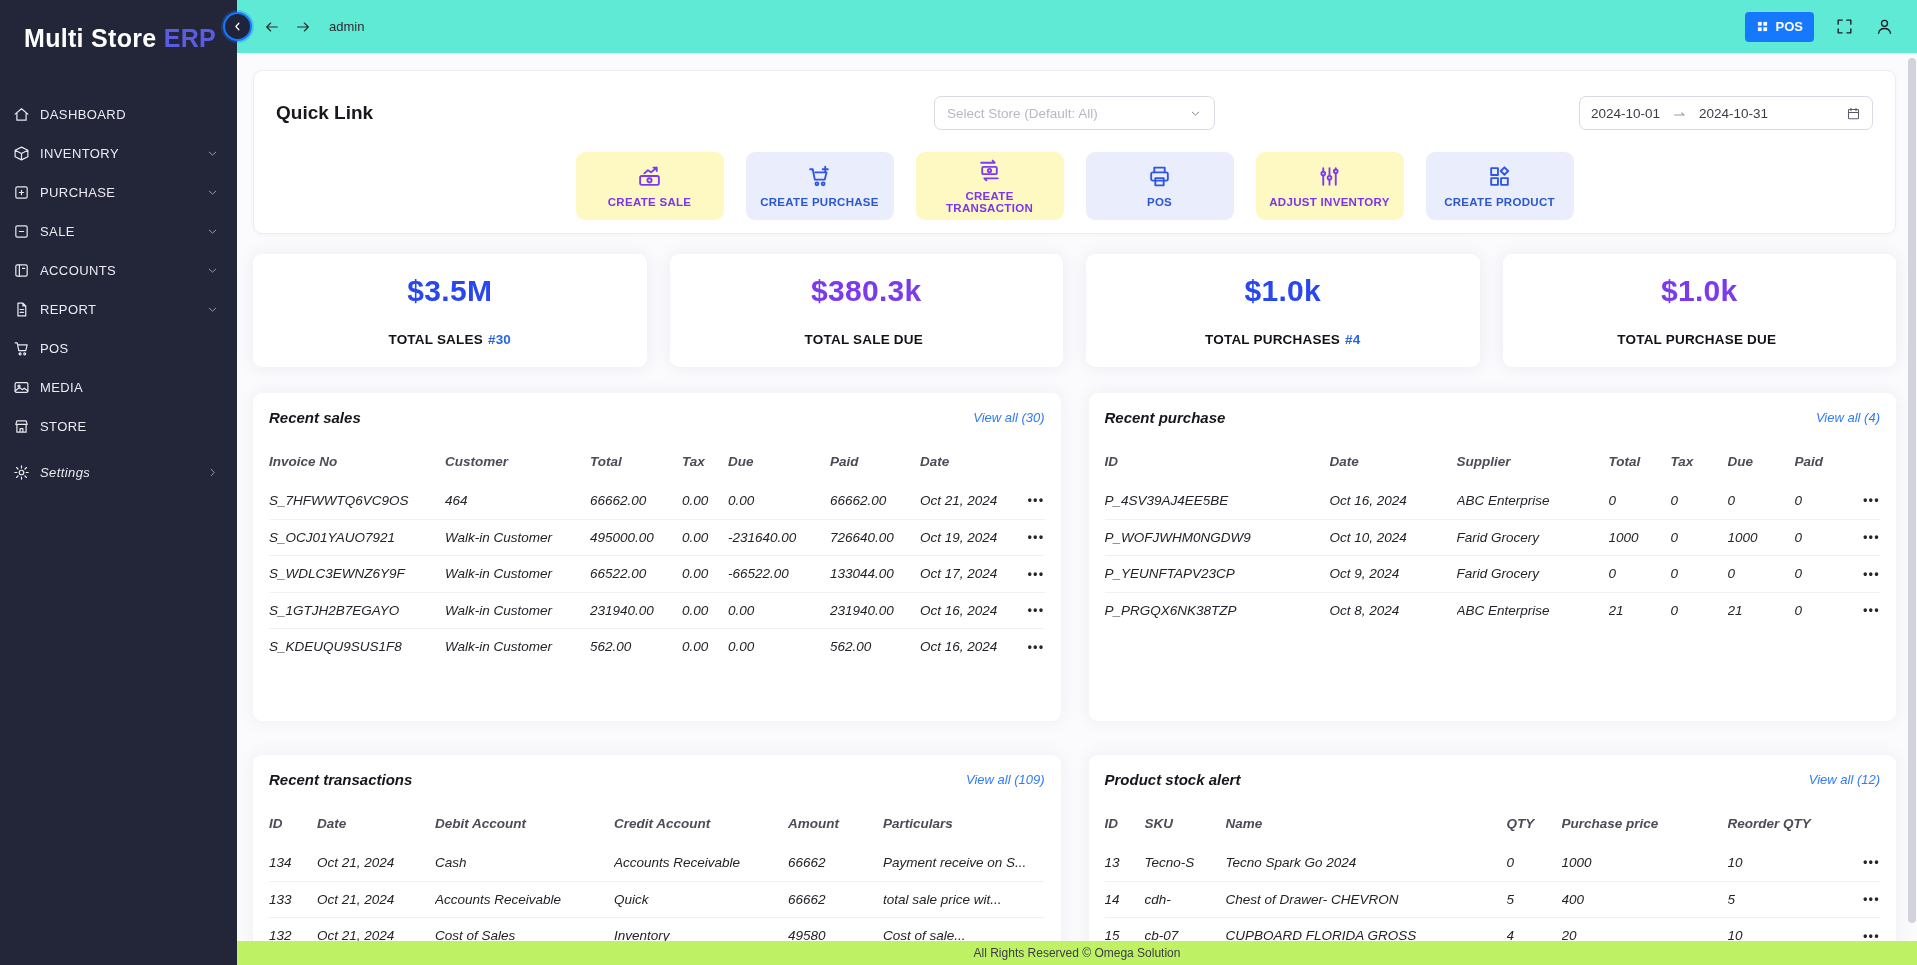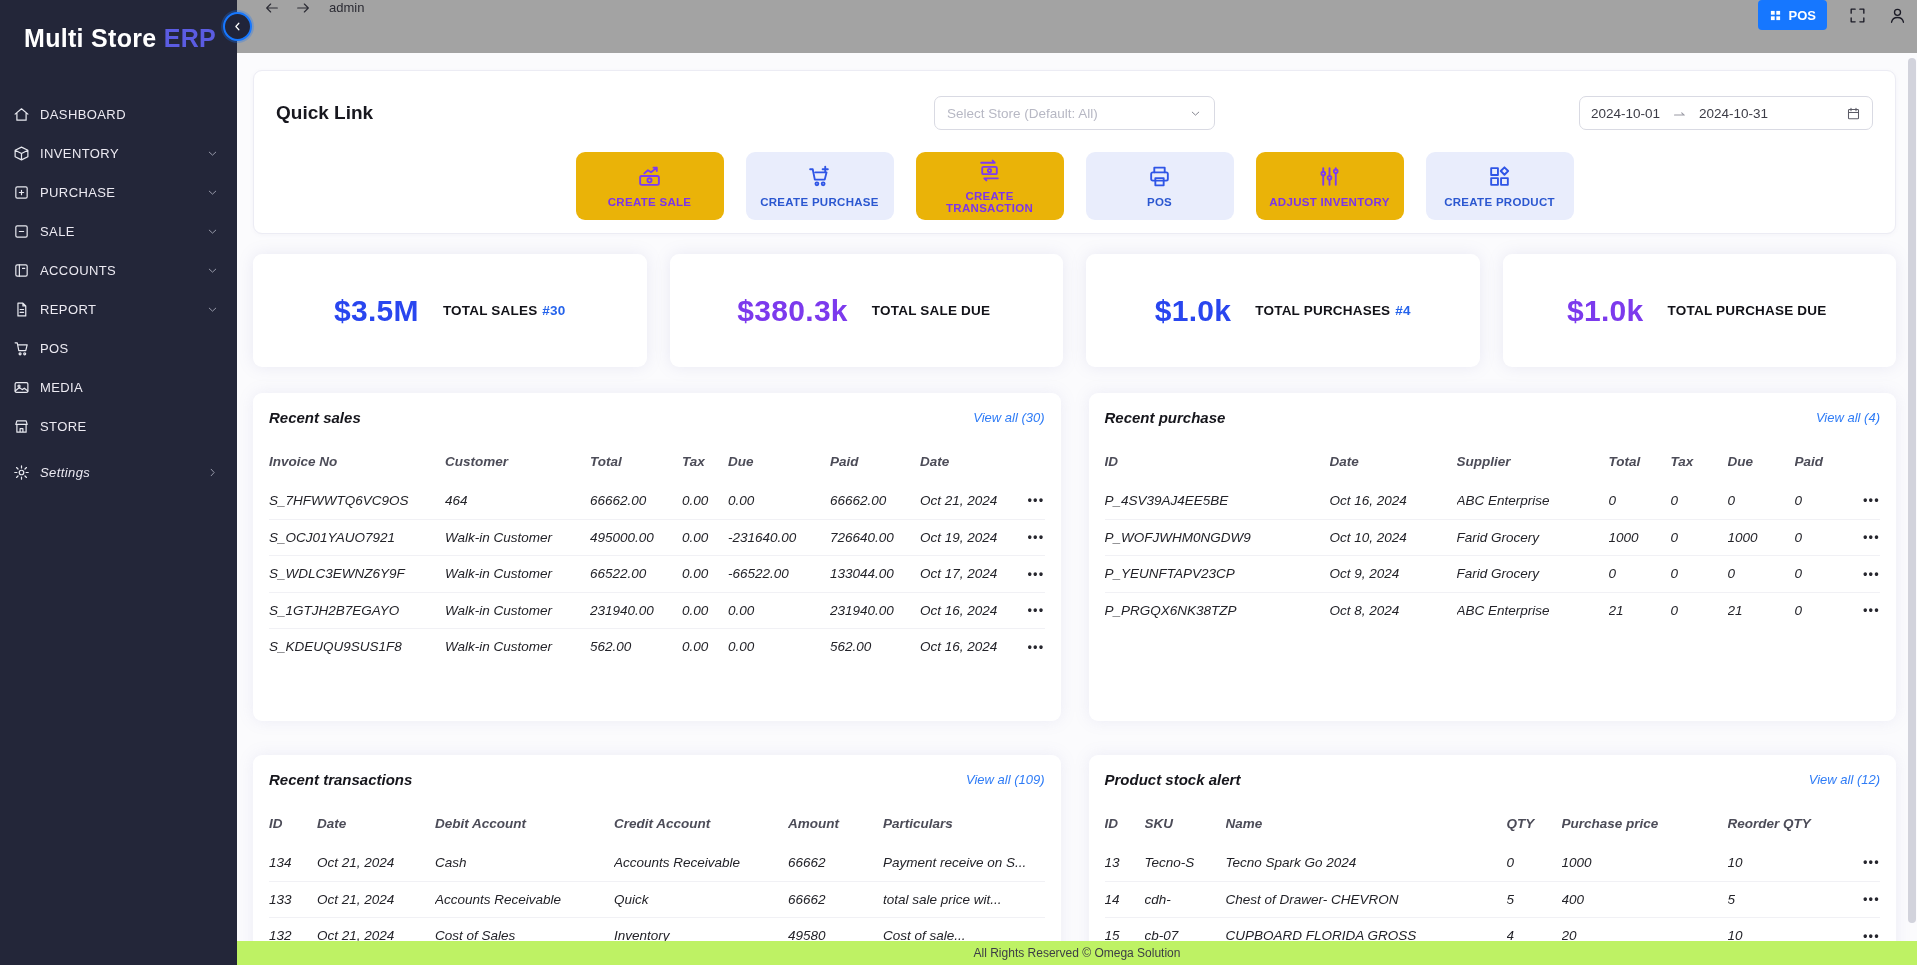--- a/index.html
+++ b/index.html
@@ -14,21 +14,21 @@
   .mi{display:flex;align-items:center;gap:10px;height:39px;padding:0 18px 0 13px;
     font-size:13px;letter-spacing:.4px;color:#eceaf2;cursor:pointer;}
   .mi-settings{margin-top:7px;font-style:italic;}
   .mi-icon{display:flex;color:#e8e9f0;}
   .mi-icon svg{width:17px;height:17px;}
   .chev{margin-left:auto;display:flex;color:#9fa1b0;}
   .chev svg{width:13px;height:13px;}
   svg{fill:none;stroke:currentColor;stroke-width:1.7;stroke-linecap:round;stroke-linejoin:round;}
   
   .main{flex:1;display:flex;flex-direction:column;position:relative;}
-  .topbar{height:53px;background:#a3a3a3;display:flex;align-items:flex-start;padding:0 10px 0 0;position:relative;}
+  .topbar{height:53px;background:#5eead4;display:flex;align-items:center;padding:0 23px 0 0;position:relative;}
   .collapse-btn{position:absolute;left:-14px;top:12px;width:29px;height:29px;border-radius:50%;
     background:#20243a;border:2px solid #1677ff;box-shadow:0 0 0 2px rgba(22,119,255,.28);
     display:flex;align-items:center;justify-content:center;color:#fff;cursor:pointer;z-index:5;}
   .collapse-btn svg{width:13px;height:13px;stroke-width:2.2;}
   .nav-arrows{display:flex;gap:15px;margin-left:27px;color:#2c2c35;}
   .nav-arrows span{display:flex;cursor:pointer;}
   .nav-arrows svg{width:16px;height:16px;}
   .username{margin-left:18px;font-size:13px;color:#2b2b33;}
   .topbar-right{margin-left:auto;display:flex;align-items:center;gap:21px;}
   .pos-btn{height:30px;padding:0 11px;border-radius:4px;background:#1677ff;color:#fff;border:none;
@@ -49,29 +49,29 @@
   .select svg{width:13px;height:13px;}
   .daterange{justify-self:end;width:294px;height:34px;border:1px solid #d9dae3;border-radius:7px;background:#fff;
     display:flex;align-items:center;padding:0 11px;gap:12px;font-size:13.5px;color:#3c3c46;cursor:pointer;}
   .daterange .sep{display:flex;color:#9a9aa4;}
   .daterange .cal{margin-left:auto;display:flex;color:#5b5b66;}
   .daterange svg{width:15px;height:15px;}
   .qactions{display:flex;justify-content:center;gap:22px;margin-top:22px;}
   .qbtn{width:148px;height:68px;border-radius:9px;border:none;display:flex;flex-direction:column;
     align-items:center;justify-content:center;gap:7px;font-size:11.5px;font-weight:700;
     letter-spacing:.3px;cursor:pointer;font-family:inherit;}
-  .theme-purple{background:#eab308;color:#7c35ea;}
+  .theme-purple{background:#fef9c3;color:#7c35ea;}
   .theme-purple .q-icon{color:#7d3bf0;}
   .theme-blue{background:#e9edfc;color:#2b57d0;}
   .theme-blue .q-icon{color:#2f55e6;}
   .q-icon{display:flex;}
   .q-icon svg{width:25px;height:25px;stroke-width:1.8;}
   
   .stats{display:grid;grid-template-columns:repeat(4,1fr);gap:23px;margin-top:20px;}
-  .stat{height:113px;box-shadow:0 0 16px rgba(130,130,190,.15);display:flex;flex-direction:row;
+  .stat{height:113px;box-shadow:0 0 16px rgba(130,130,190,.15);display:flex;flex-direction:column;
     align-items:center;justify-content:center;gap:24px;}
   .stat-value{font-size:30px;font-weight:800;letter-spacing:.3px;}
   .accent-blue{color:#2946ef;}
   .accent-purple{color:#7c3aed;}
   .stat-label{font-size:13.5px;font-weight:700;color:#121218;letter-spacing:.2px;}
   .stat-label .count{color:#2563eb;margin-left:5px;}
   
   .row2{display:grid;grid-template-columns:1fr 1fr;gap:28px;margin-top:26px;}
   .row2.bottom{margin-top:34px;}
   .panel{height:328px;box-shadow:0 0 16px rgba(130,130,190,.13);padding:13px 16px;font-style:italic;}

